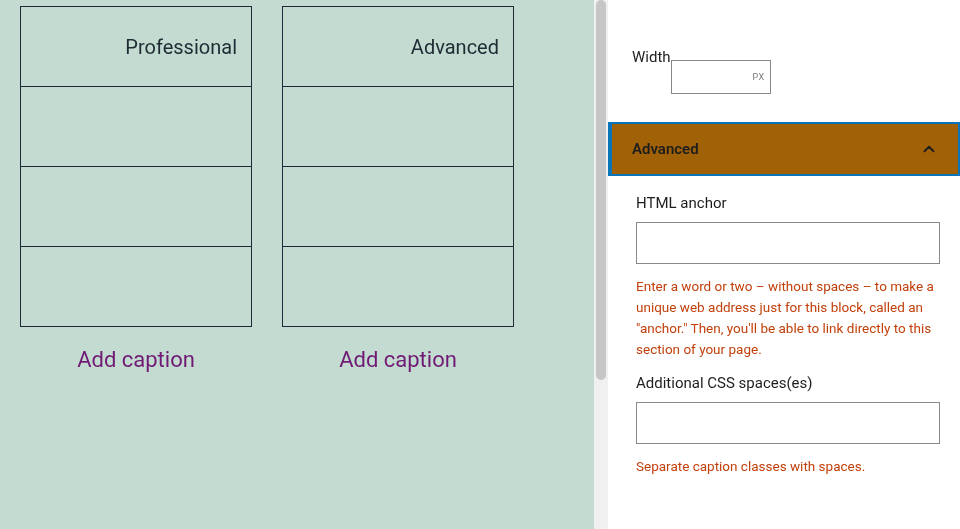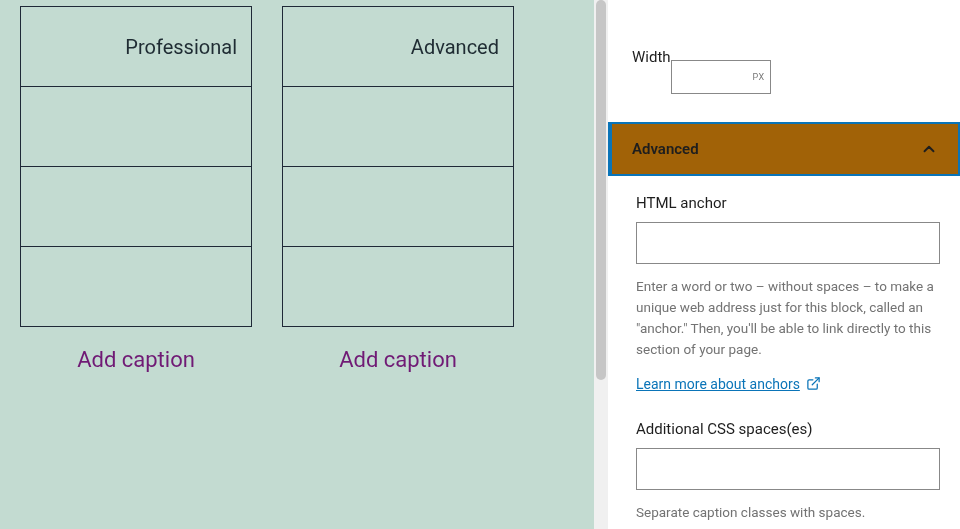--- a/index.html
+++ b/index.html
@@ -136,21 +136,21 @@
     .text-input {
       width: 100%;
       height: 42px;
       border: 1px solid #888;
       padding: 0 10px;
       font-size: 14px;
       margin-bottom: 12px;
     }
     .help-text {
       font-size: 13.5px;
-      color: #737373;
+      color: #c2410c;
       line-height: 1.55;
       margin-bottom: 14px;
     }
     .anchor-link {
       color: #0a74b8;
       text-decoration: underline;
       font-size: 14px;
       display: inline-flex;
       align-items: center;
       gap: 6px;
@@ -224,28 +224,18 @@
       <svg width="18" height="18" viewBox="0 0 24 24" fill="none" stroke="#1e1e1e" stroke-width="2.5" stroke-linecap="round" stroke-linejoin="round">
           <polyline points="18 15 12 9 6 15"></polyline>
         </svg>
     </span>
   </div>
 
   <div class="panel-body">
     <div class="field-label">HTML anchor</div>
     <input class="text-input" type="text" value="" style="">
     <p class="help-text">Enter a word or two – without spaces – to make a unique web address just for this block, called an "anchor." Then, you'll be able to link directly to this section of your page.</p>
-    <a href="#" class="anchor-link">
-      <span>Learn more about anchors</span>
-      <span class="external-icon">
-        <svg width="15" height="15" viewBox="0 0 24 24" fill="none" stroke="#0a74b8" stroke-width="2" stroke-linecap="round" stroke-linejoin="round">
-            <path d="M18 13v6a2 2 0 0 1-2 2H5a2 2 0 0 1-2-2V8a2 2 0 0 1 2-2h6"></path>
-            <polyline points="15 3 21 3 21 9"></polyline>
-            <line x1="10" y1="14" x2="21" y2="3"></line>
-          </svg>
-      </span>
-    </a>
 
     <div class="field-label">Additional CSS spaces(es)</div>
     <input class="text-input" type="text" value="" style="">
     <p class="help-text">Separate caption classes with spaces.</p>
   </div>
 </aside>
 
 </body></html>

